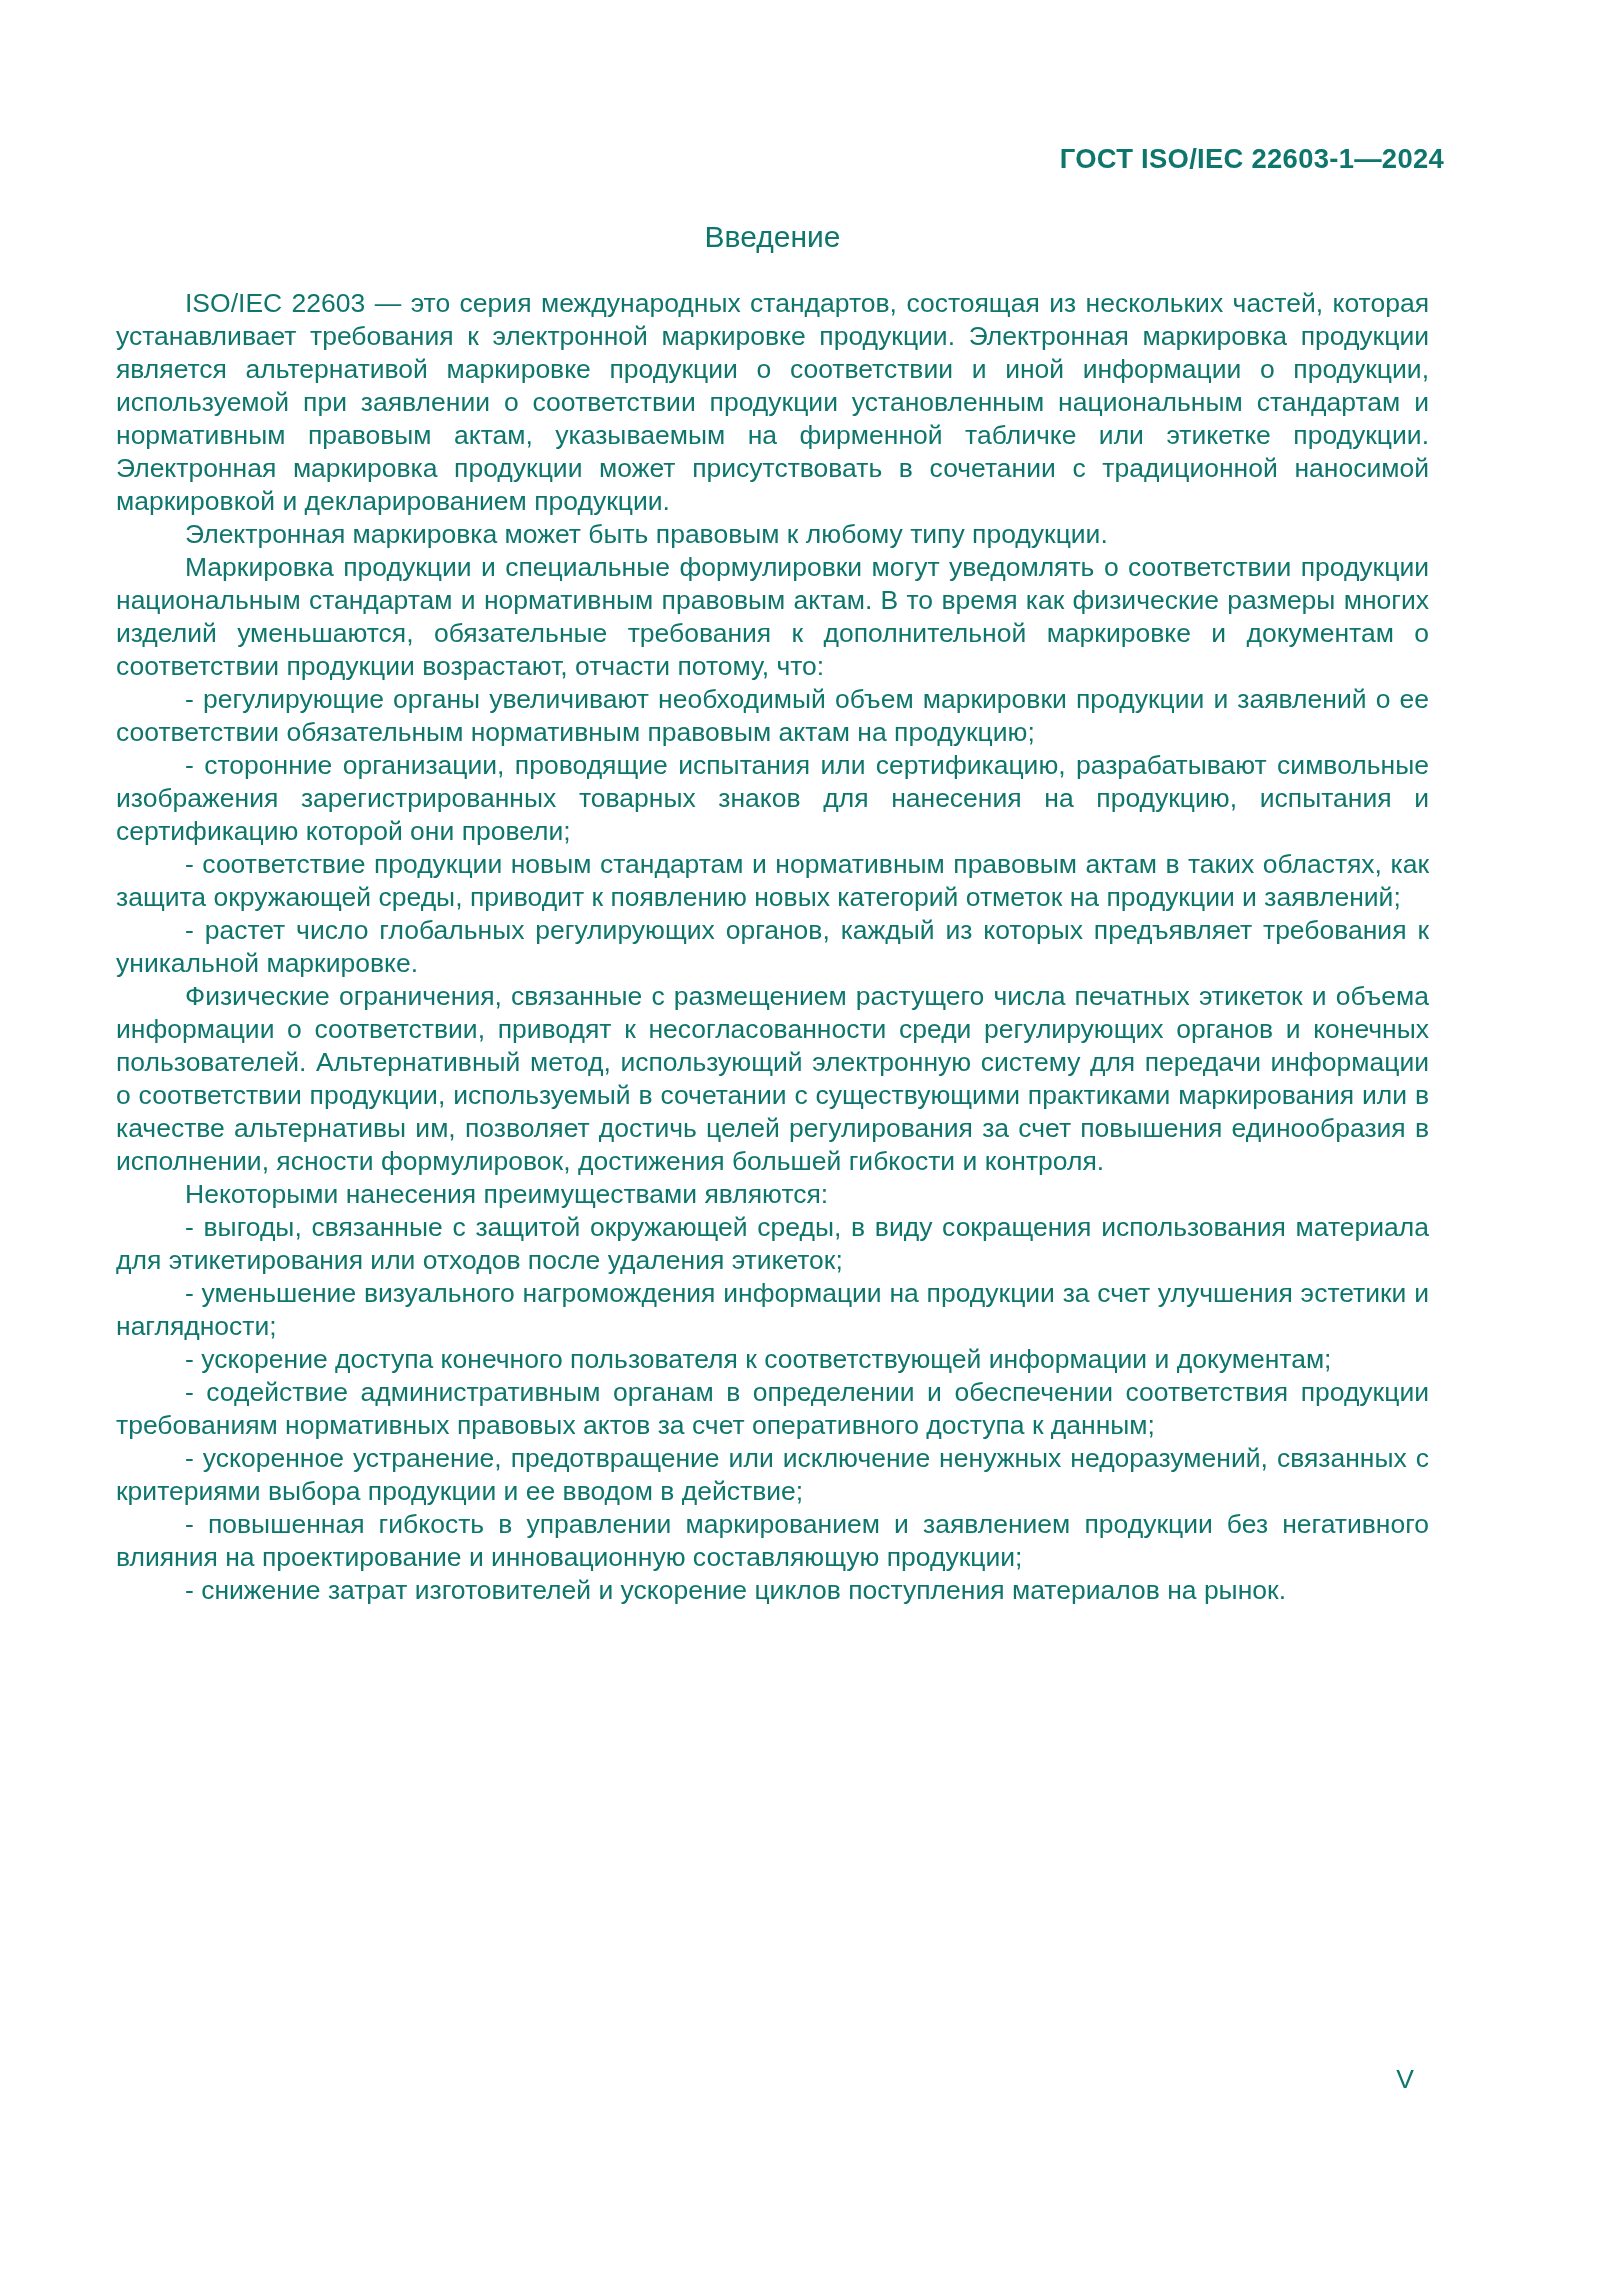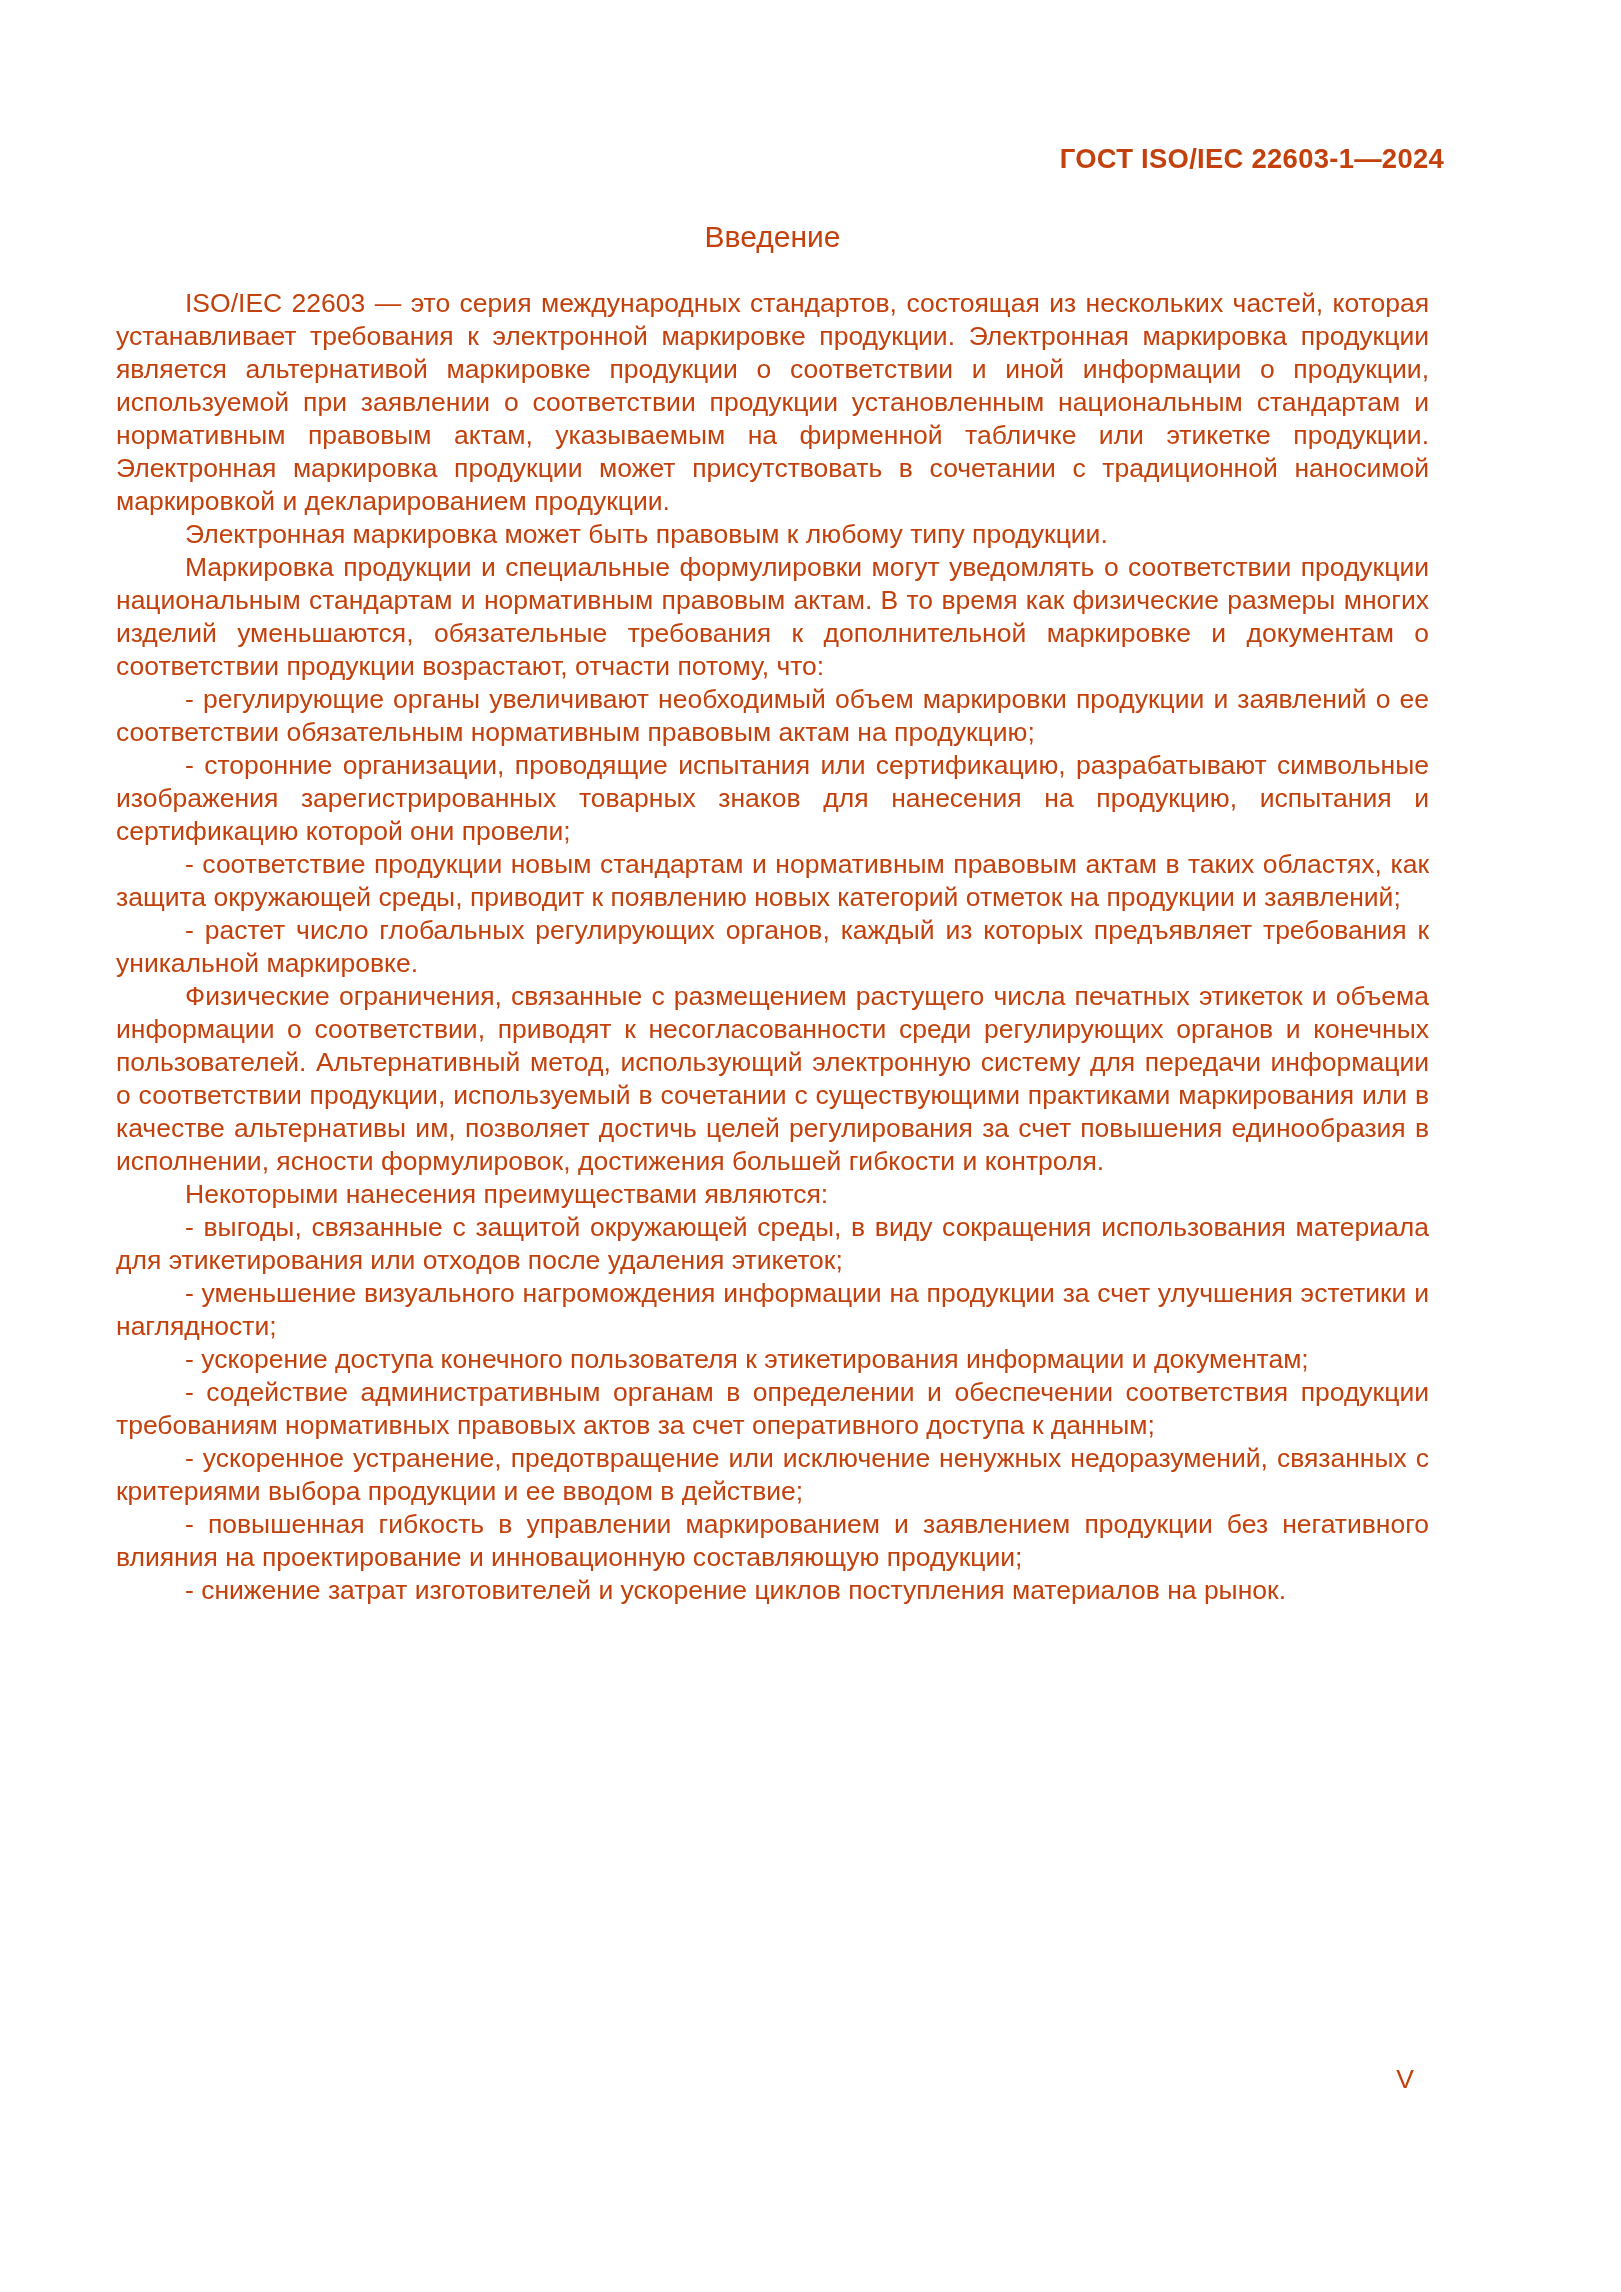--- a/index.html
+++ b/index.html
@@ -7,21 +7,21 @@
       padding: 0;
       background: #e8e8e8;
     }
     .page {
       position: relative;
       width: 1621px;
       height: 2293px;
       margin: 0 auto;
       background: #ffffff;
       font-family: "Liberation Sans", sans-serif;
-      color: #c2410c;
+      color: #0f766e;
       overflow: hidden;
     }
     .doc-header {
       position: absolute;
       top: 143px;
       left: 116px;
       width: 1328px;
       text-align: right;
       font-size: 27.4px;
       font-weight: bold;
@@ -74,21 +74,21 @@
     <p>Электронная маркировка может быть правовым к любому типу продукции.</p>
     <p>Маркировка продукции и специальные формулировки могут уведомлять о соответствии продукции национальным стандартам и нормативным правовым актам. В то время как физические размеры многих изделий уменьшаются, обязательные требования к дополнительной маркировке и документам о соответствии продукции возрастают, отчасти потому, что:</p>
     <p>- регулирующие органы увеличивают необходимый объем маркировки продукции и заявлений о ее соответствии обязательным нормативным правовым актам на продукцию;</p>
     <p>- сторонние организации, проводящие испытания или сертификацию, разрабатывают символьные изображения зарегистрированных товарных знаков для нанесения на продукцию, испытания и сертификацию которой они провели;</p>
     <p>- соответствие продукции новым стандартам и нормативным правовым актам в таких областях, как защита окружающей среды, приводит к появлению новых категорий отметок на продукции и заявлений;</p>
     <p>- растет число глобальных регулирующих органов, каждый из которых предъявляет требования к уникальной маркировке.</p>
     <p>Физические ограничения, связанные с размещением растущего числа печатных этикеток и объема информации о соответствии, приводят к несогласованности среди регулирующих органов и конечных пользователей. Альтернативный метод, использующий электронную систему для передачи информации о соответствии продукции, используемый в сочетании с существующими практиками маркирования или в качестве альтернативы им, позволяет достичь целей регулирования за счет повышения единообразия в исполнении, ясности формулировок, достижения большей гибкости и контроля.</p>
     <p>Некоторыми нанесения преимуществами являются:</p>
     <p>- выгоды, связанные с защитой окружающей среды, в виду сокращения использования материала для этикетирования или отходов после удаления этикеток;</p>
     <p>- уменьшение визуального нагромождения информации на продукции за счет улучшения эстетики и наглядности;</p>
-    <p>- ускорение доступа конечного пользователя к этикетирования информации и документам;</p>
+    <p>- ускорение доступа конечного пользователя к соответствующей информации и документам;</p>
     <p>- содействие административным органам в определении и обеспечении соответствия продукции требованиям нормативных правовых актов за счет оперативного доступа к данным;</p>
     <p>- ускоренное устранение, предотвращение или исключение ненужных недоразумений, связанных с критериями выбора продукции и ее вводом в действие;</p>
     <p>- повышенная гибкость в управлении маркированием и заявлением продукции без негативного влияния на проектирование и инновационную составляющую продукции;</p>
     <p>- снижение затрат изготовителей и ускорение циклов поступления материалов на рынок.</p>
   </div>
 
   <div class="page-number">V</div>
 
 </div>
 

